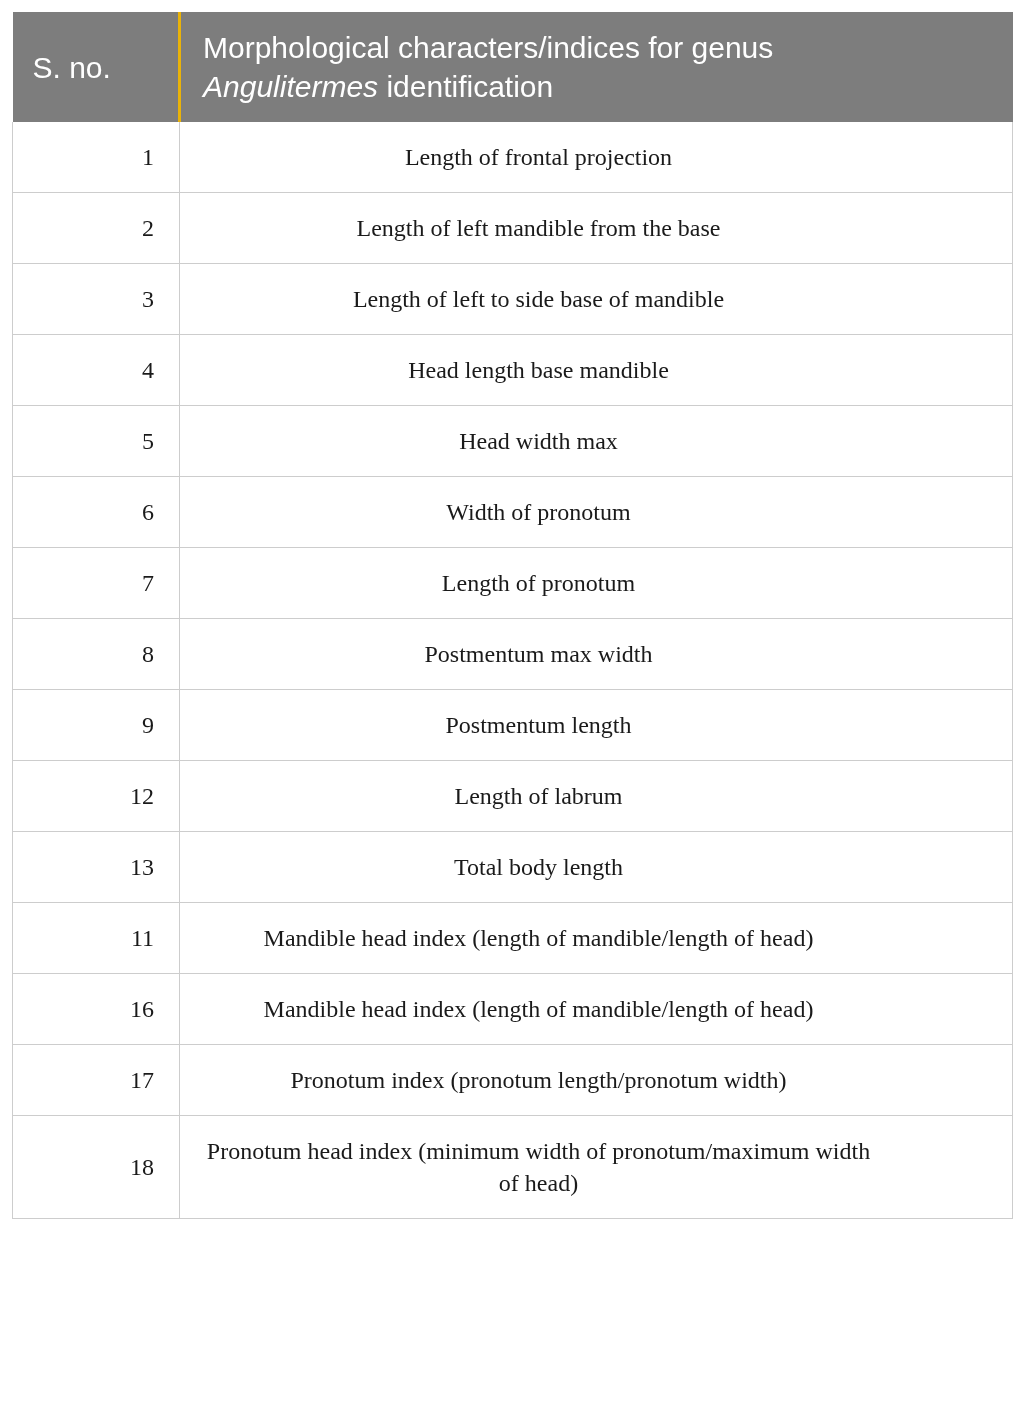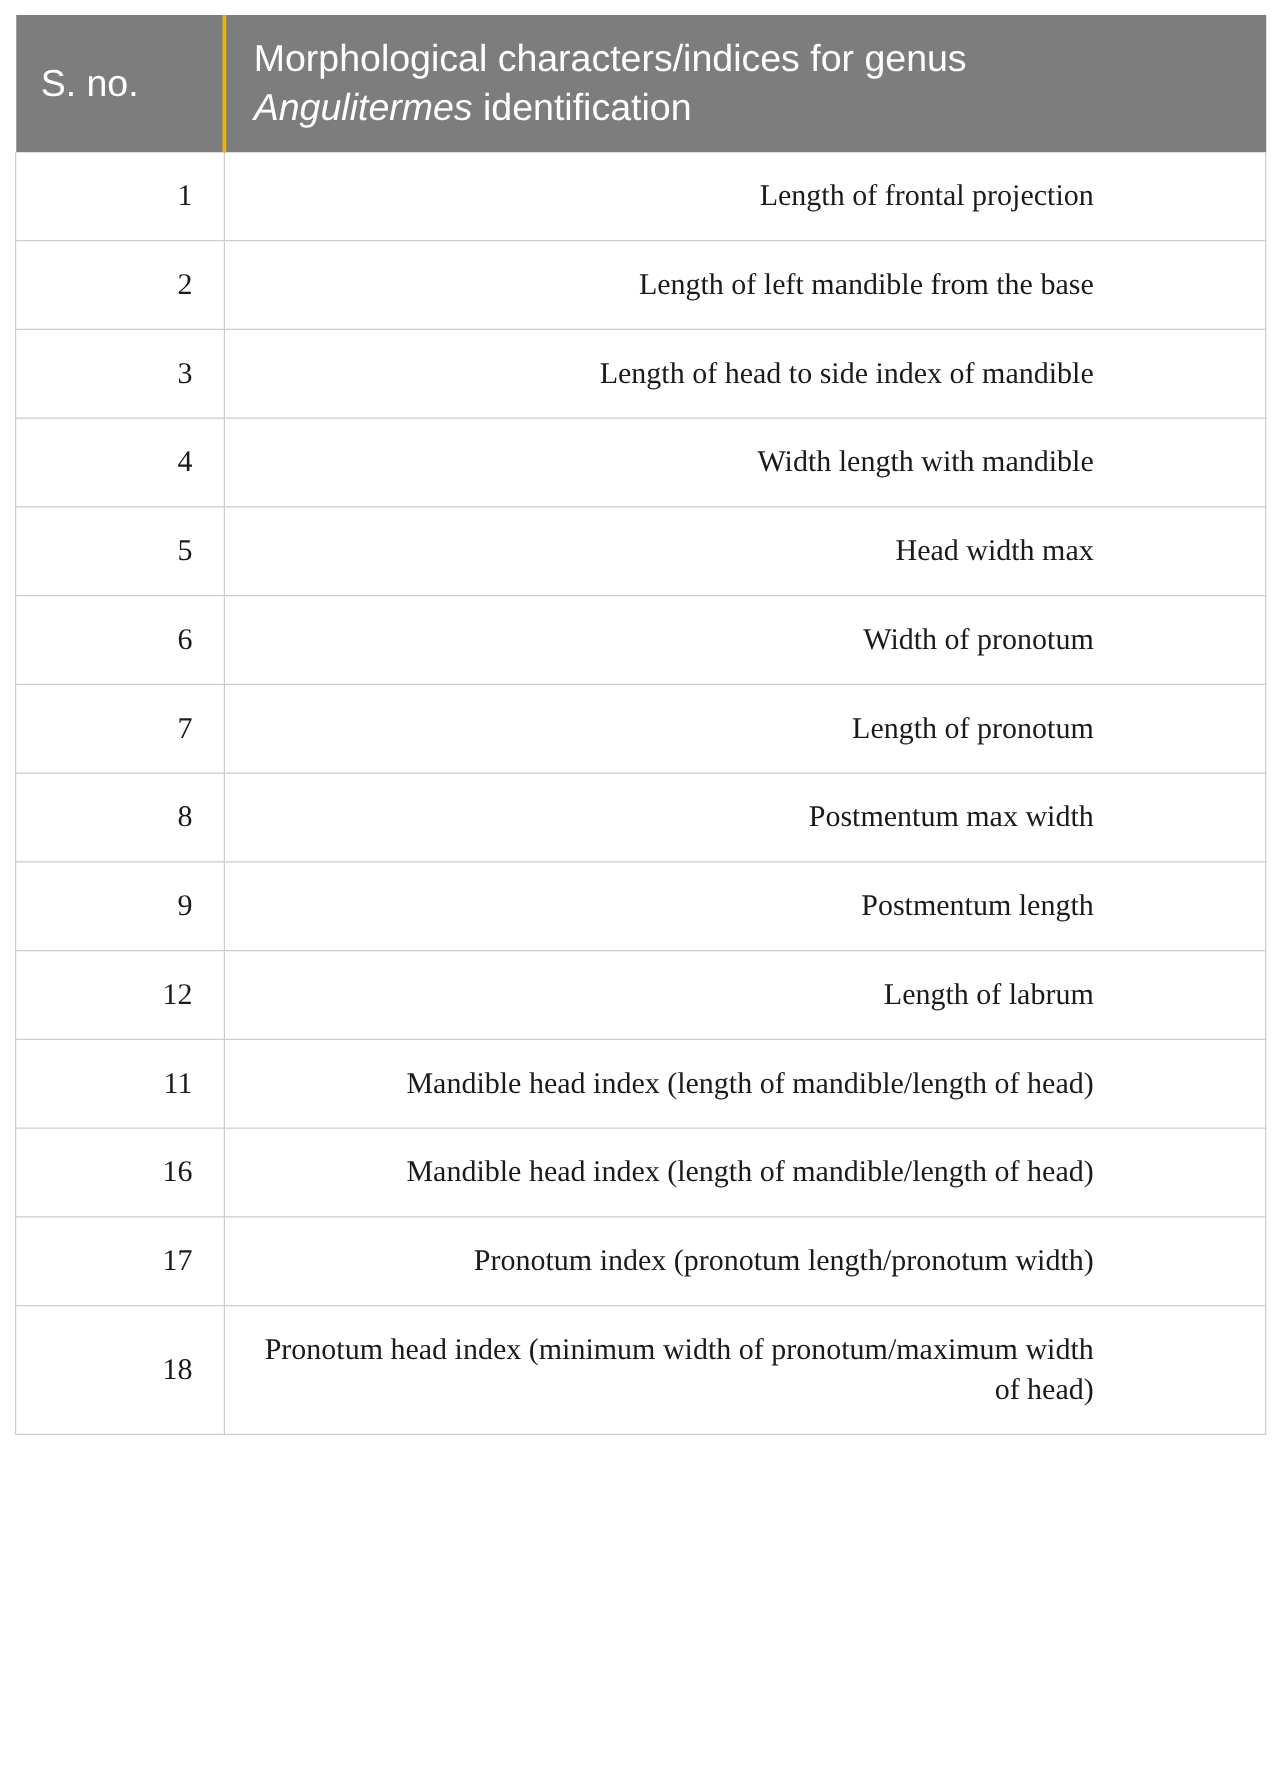--- a/index.html
+++ b/index.html
@@ -58,21 +58,21 @@
     vertical-align: middle;
     background: #ffffff;
   }
   td.td-sno {
     text-align: right;
     padding: 19px 25px 19px 0;
     border-left: 1px solid var(--row-border);
     border-right: 1px solid var(--row-border);
   }
   td.td-char {
-    text-align: right;
+    text-align: center;
     padding: 19px 137px 19px 22px;
     border-right: 1px solid var(--row-border);
   }
 </style>
 </head>
 <body>
 
 <div class="page">
   <table class="morph-table">
     <colgroup>
@@ -94,25 +94,25 @@
       <tr>
         <td class="td-sno">1</td>
         <td class="td-char">Length of frontal projection</td>
       </tr>
       <tr>
         <td class="td-sno">2</td>
         <td class="td-char">Length of left mandible from the base</td>
       </tr>
       <tr>
         <td class="td-sno">3</td>
-        <td class="td-char">Length of head to side index of mandible</td>
+        <td class="td-char">Length of left to side base of mandible</td>
       </tr>
       <tr>
         <td class="td-sno">4</td>
-        <td class="td-char">Width length with mandible</td>
+        <td class="td-char">Head length base mandible</td>
       </tr>
       <tr>
         <td class="td-sno">5</td>
         <td class="td-char">Head width max</td>
       </tr>
       <tr>
         <td class="td-sno">6</td>
         <td class="td-char">Width of pronotum</td>
       </tr>
       <tr>
@@ -125,20 +125,24 @@
       </tr>
       <tr>
         <td class="td-sno">9</td>
         <td class="td-char">Postmentum length</td>
       </tr>
       <tr>
         <td class="td-sno">12</td>
         <td class="td-char">Length of labrum</td>
       </tr>
       <tr>
+        <td class="td-sno">13</td>
+        <td class="td-char">Total body length</td>
+      </tr>
+      <tr>
         <td class="td-sno">11</td>
         <td class="td-char">Mandible head index (length of mandible/length of head)</td>
       </tr>
       <tr>
         <td class="td-sno">16</td>
         <td class="td-char">Mandible head index (length of mandible/length of head)</td>
       </tr>
       <tr>
         <td class="td-sno">17</td>
         <td class="td-char">Pronotum index (pronotum length/pronotum width)</td>

